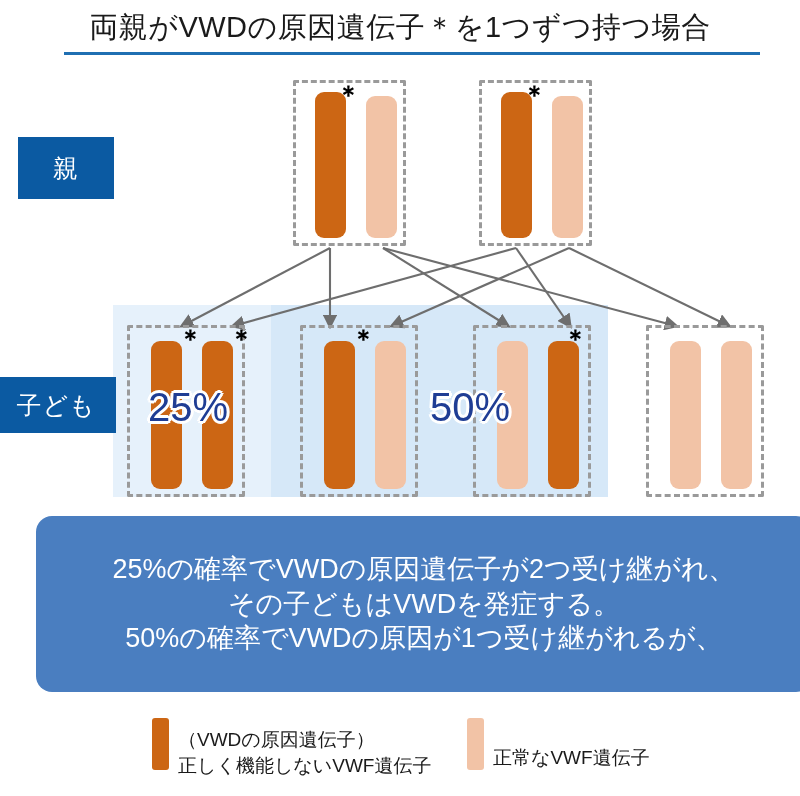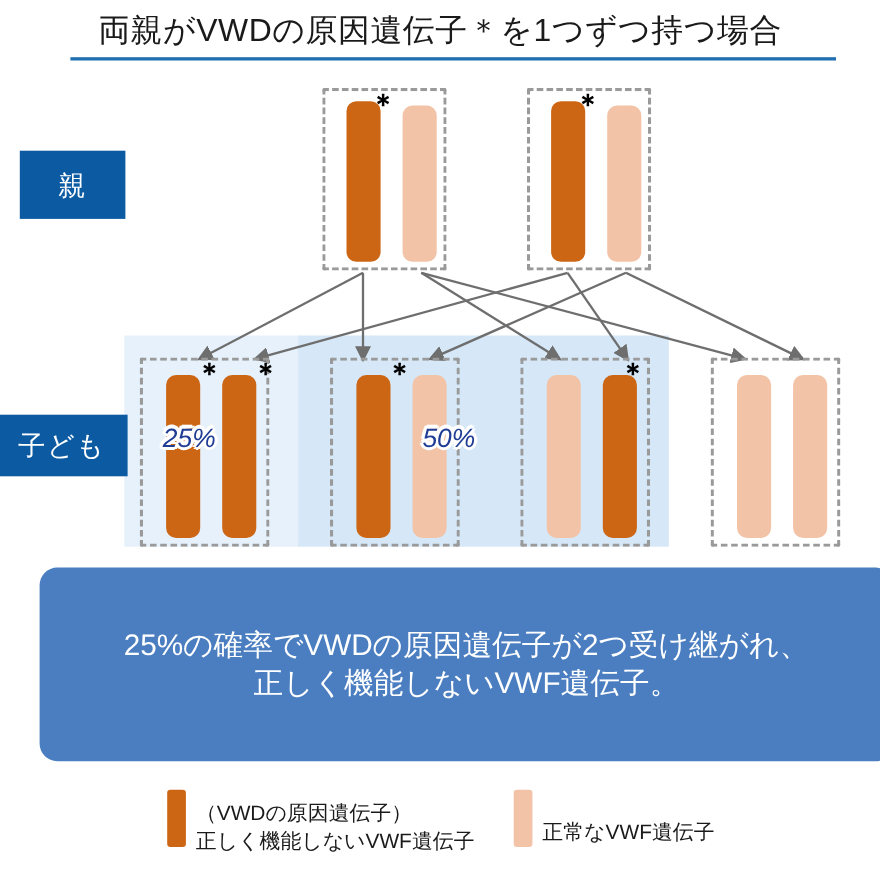--- a/index.html
+++ b/index.html
@@ -60,32 +60,31 @@
     position:absolute;
     font-size:25px;line-height:1;
     color:#000000;
     font-family:"DejaVu Sans",sans-serif;
     font-weight:700;
   }
 
   
   .pct{
     position:absolute;
-    font-size:24px;
+    font-size:40px;
     color:#1f3d94;
     font-weight:400;
     white-space:nowrap;
     text-shadow:
       2px 0 0 #fff,-2px 0 0 #fff,0 2px 0 #fff,0 -2px 0 #fff,
       2px 2px 0 #fff,-2px 2px 0 #fff,2px -2px 0 #fff,-2px -2px 0 #fff,
       3px 0 0 #fff,-3px 0 0 #fff,0 3px 0 #fff,0 -3px 0 #fff;
-    font-style: italic;
   }
   #pct-25{left:148px;top:385px;}
-  #pct-50{left:384px;top:385px;}
+  #pct-50{left:430px;top:385px;}
 
   
   #arrows{position:absolute;left:0;top:0;width:800px;height:796px;pointer-events:none;}
 
   
   #message{
     position:absolute;left:22px;top:516px;width:776px;height:176px;
     background:#4a7ec0;border-radius:16px;
     display:flex;flex-direction:column;align-items:center;justify-content:center;
     box-sizing:border-box;
@@ -169,21 +168,22 @@
 
   <div class="genebox" style="left:646px;top:325px;width:118px;height:172px;"></div>
   <div class="bar norm" style="left:670px;top:341px;width:31px;height:148px;"></div>
   <div class="bar norm" style="left:721px;top:341px;width:31px;height:148px;"></div>
 
   <div class="pct" id="pct-25">25%</div>
   <div class="pct" id="pct-50">50%</div>
 
   <div id="message">
     <div class="line">25%の確率でVWDの原因遺伝子が2つ受け継がれ、</div>
-    <div class="line">正しく機能しないVWF遺伝子。</div>
+    <div class="line">その子どもはVWDを発症する。</div>
+    <div class="line">50%の確率でVWDの原因が1つ受け継がれるが、</div>
   </div>
 
   <div class="legend-swatch" id="legend-swatch-1"></div>
   <div class="legend-text" id="legend-text-1">
     <div>（VWDの原因遺伝子）</div>
     <div>正しく機能しないVWF遺伝子</div>
   </div>
 
   <div class="legend-swatch" id="legend-swatch-2"></div>
   <div class="legend-text" id="legend-text-2">正常なVWF遺伝子</div>

